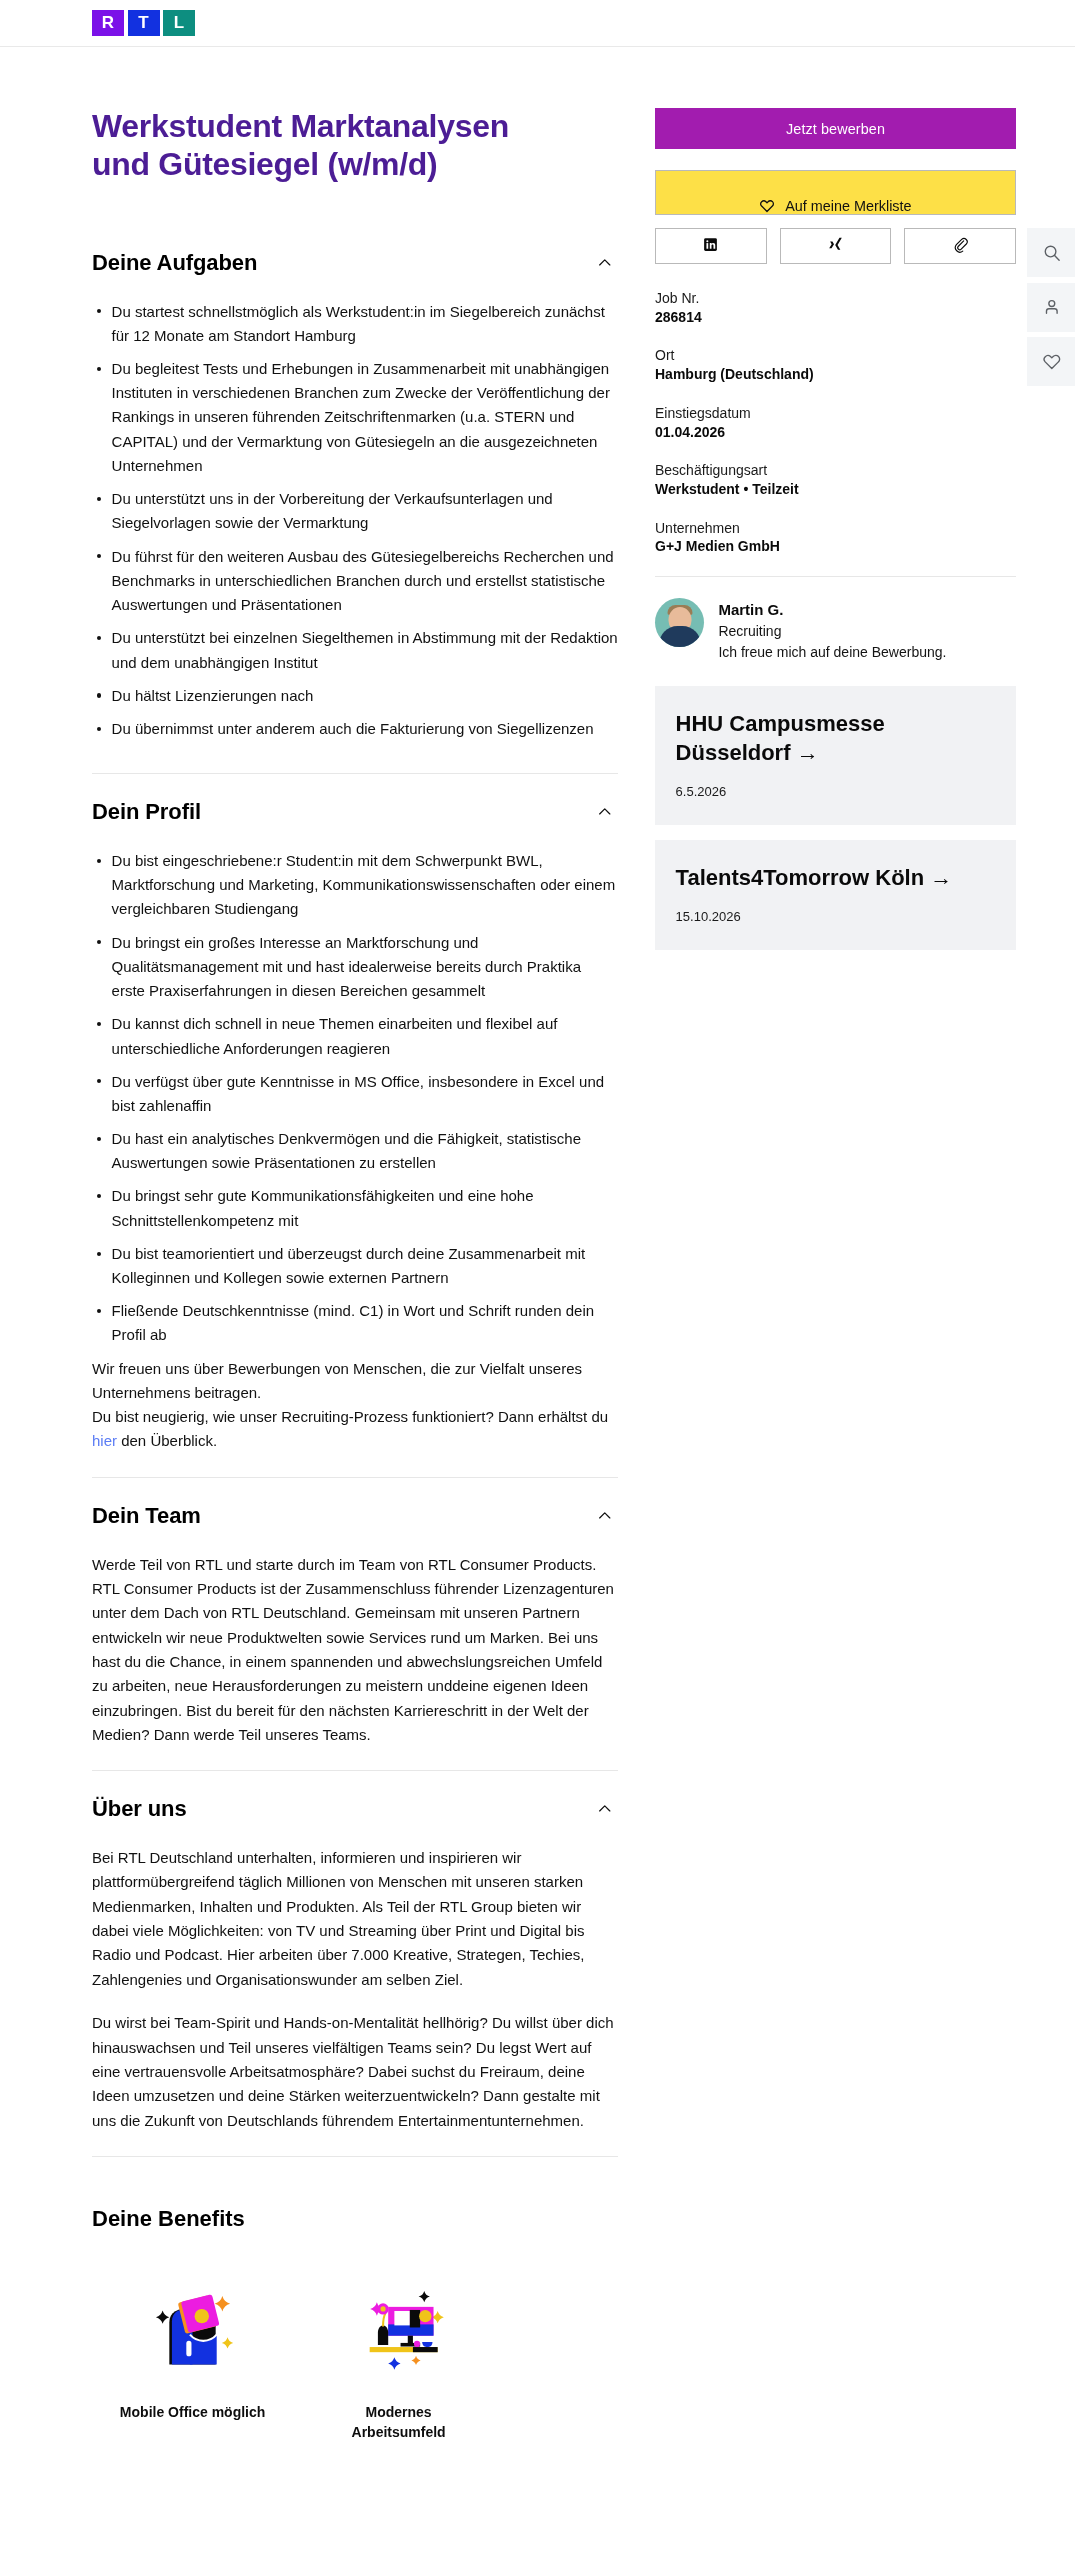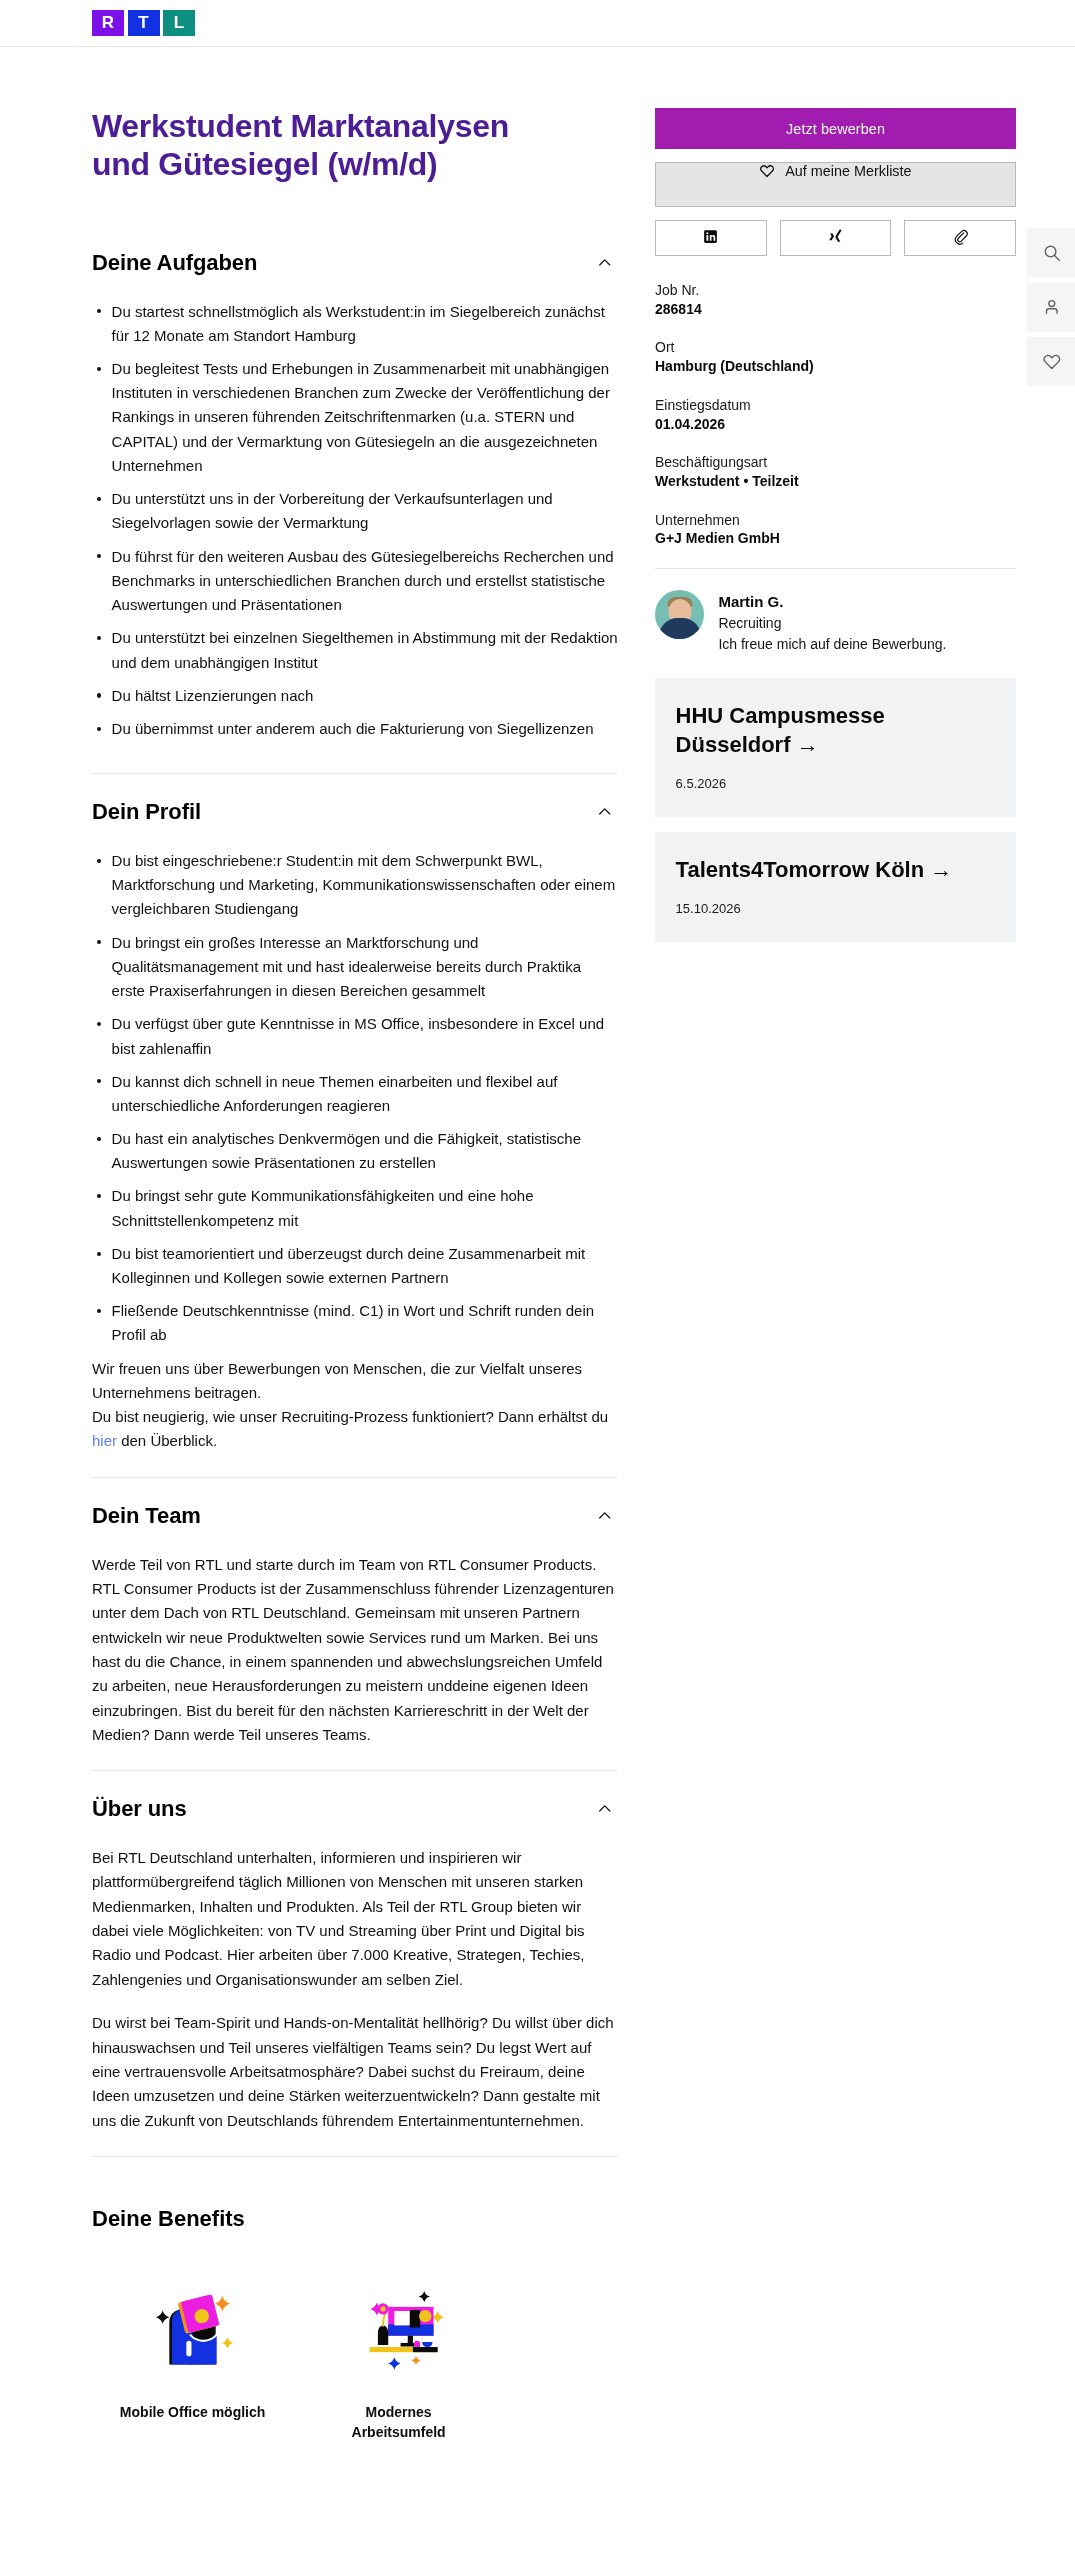--- a/index.html
+++ b/index.html
@@ -135,27 +135,27 @@
     border: none;
     font-size: 14.4px;
     font-family: "Liberation Sans", sans-serif;
     letter-spacing: 0.1px;
     cursor: pointer;
     display: flex; align-items: center; justify-content: center;
   }
   .watch-btn {
     width: 100%;
     height: 45px;
-    margin-top: 13px;
-    background: #e5e5e5;
+    margin-top: 21px;
+    background: #fde047;
     border: 1px solid #b9b9b9;
     font-size: 14.4px;
     font-family: "Liberation Sans", sans-serif;
     cursor: pointer;
-    display: flex; align-items: flex-start; justify-content: center;
+    display: flex; align-items: flex-end; justify-content: center;
     gap: 9.8px;
     color: #111;
   }
   .heart-ico { width: 16px; height: 16px; display: block; }
 
   .share-row { display: flex; gap: 13px; margin-top: 13px; }
   .share-btn {
     flex: 1 1 0;
     height: 36px;
     border: 1px solid #b9b9b9;
@@ -385,22 +385,22 @@
               <span class="chev">
                 <svg width="17.5" height="17.5" viewBox="0 0 24 24" fill="none" stroke="#111" stroke-width="1.7" stroke-linecap="round" stroke-linejoin="round">
                   <polyline points="5,15 12,8 19,15"></polyline>
                 </svg>
               </span>
             </div>
             <div class="accordion-body">
               <ul class="bullets">
                 <li>Du bist eingeschriebene:r Student:in mit dem Schwerpunkt BWL, Marktforschung und Marketing, Kommunikationswissenschaften oder einem vergleichbaren Studiengang</li>
                 <li>Du bringst ein großes Interesse an Marktforschung und Qualitätsmanagement mit und hast idealerweise bereits durch Praktika erste Praxiserfahrungen in diesen Bereichen gesammelt</li>
+                <li>Du kannst dich schnell in neue Themen einarbeiten und flexibel auf unterschiedliche Anforderungen reagieren</li>
                 <li>Du verfügst über gute Kenntnisse in MS Office, insbesondere in Excel und bist zahlenaffin</li>
-                <li>Du kannst dich schnell in neue Themen einarbeiten und flexibel auf unterschiedliche Anforderungen reagieren</li>
                 <li>Du hast ein analytisches Denkvermögen und die Fähigkeit, statistische Auswertungen sowie Präsentationen zu erstellen</li>
                 <li>Du bringst sehr gute Kommunikationsfähigkeiten und eine hohe Schnittstellenkompetenz mit</li>
                 <li>Du bist teamorientiert und überzeugst durch deine Zusammenarbeit mit Kolleginnen und Kollegen sowie externen Partnern</li>
                 <li>Fließende Deutschkenntnisse (mind. C1) in Wort und Schrift runden dein Profil ab</li>
               </ul>
               <div class="para">Wir freuen uns über Bewerbungen von Menschen, die zur Vielfalt unseres Unternehmens beitragen.</div>
               <div class="para"><span>Du bist neugierig, wie unser Recruiting-Prozess funktioniert? Dann erhältst du </span><a class="inline-link">hier</a><span> den Überblick.</span></div>
             </div>
           </section>
           <section class="accordion-section">

